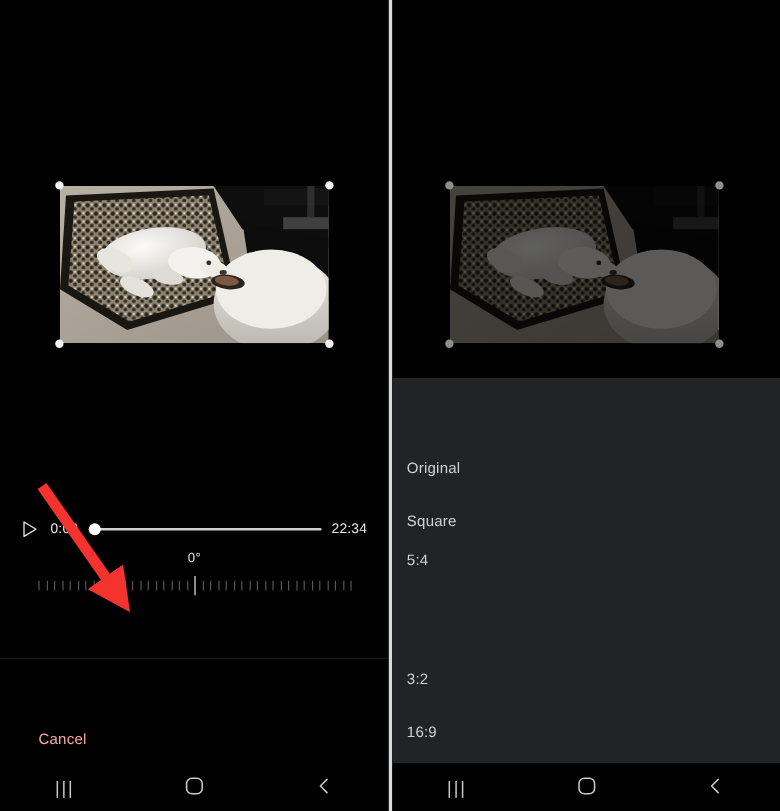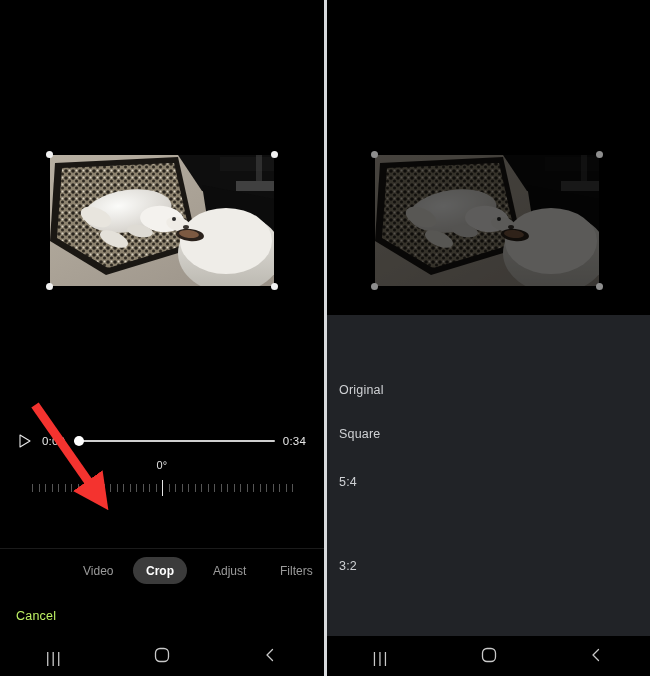--- a/index.html
+++ b/index.html
@@ -111,22 +111,22 @@
     color: #9b9b9b; font-size: 12px; border-radius: 14px; white-space: nowrap;
   }
   .tab.active { color: #ffffff; background: #3b3b3b; font-weight: bold; }
   .tab-0 { left: 70px; }
   .tab-1 { left: 133px; }
   .tab-2 { left: 200px; }
   .tab-3 { left: 267px; }
 
   
   .cancel-btn {
-    position: absolute; left: 16px; top: 609px;
-    color: #bef264; font-size: 12.5px; letter-spacing: .2px;
+    position: absolute; left: 32px; top: 609px;
+    color: #fca5a5; font-size: 12.5px; letter-spacing: .2px;
   }
   .save-btn {
     position: absolute; right: 16px; top: 602px;
     height: 29px; padding: 0 19px; border-radius: 15px;
     background: #2a2a2a; color: #8f8f8f; font-size: 12.5px;
     display: flex; align-items: center; justify-content: center;
   }
 
   
   .aspect-list {
@@ -221,21 +221,21 @@
       <span class="play-icon">
         <svg viewBox="0 0 13 14" aria-hidden="true">
           <polygon points="2,1 12,7 2,13" fill="none" stroke="#e8e8e8" stroke-width="1.1" stroke-linejoin="round"></polygon>
         </svg>
       </span>
       <span class="time-cur">0:00</span>
       <span class="track-wrap">
         <span class="track"></span>
         <span class="thumb" style="left: 0%;"></span>
       </span>
-      <span class="time-total">0:34</span>
+      <span class="time-total">22:34</span>
     </div>
 
     <div class="angle-label">0°</div>
     <div class="ruler" id="ruler">
         <span class="tick" style="left: 0%;"></span>
         <span class="tick" style="left: 2.5%;"></span>
         <span class="tick" style="left: 5%;"></span>
         <span class="tick" style="left: 7.5%;"></span>
         <span class="tick" style="left: 10%;"></span>
         <span class="tick" style="left: 12.5%;"></span>
@@ -271,26 +271,20 @@
         <span class="tick" style="left: 87.5%;"></span>
         <span class="tick" style="left: 90%;"></span>
         <span class="tick" style="left: 92.5%;"></span>
         <span class="tick" style="left: 95%;"></span>
         <span class="tick" style="left: 97.5%;"></span>
         <span class="tick" style="left: 100%;"></span>
       </div>
 
 
     <div class="tabs-sep"></div>
-    <div class="tabs">
-      <div class="tab tab-0">Video</div>
-      <div class="tab tab-1 active">Crop</div>
-      <div class="tab tab-2">Adjust</div>
-      <div class="tab tab-3">Filters</div>
-    </div>
 
     <div class="cancel-btn">Cancel</div>
 
     <div class="navbar">
       <div class="nav-btn">
         <span class="nav-recents">|||</span>
       </div>
       <div class="nav-btn">
         <span>
           <svg width="16" height="16" viewBox="0 0 16 16" aria-hidden="true">
@@ -344,25 +338,28 @@
       <div class="handle h-br dim"></div>
     </div>
 
     <div class="aspect-list" id="aspect-list">
         <div class="aspect-item" style="top: 97px;">
           <span>Square</span>
         </div>
         <div class="aspect-item" style="top: 53px;">
           <span>Original</span>
         </div>
-        <div class="aspect-item" style="top: 145px;">
+        <div class="aspect-item" style="top: 130px;">
           <span>5:4</span>
         </div>
         <div class="aspect-item" style="top: 229px; padding-left: 12px;">
           <span>3:2</span>
+        </div>
+        <div class="aspect-item" style="top: 273px;">
+          <span>16:9</span>
         </div>
       </div>
 
     <div class="navbar">
       <div class="nav-btn">
         <span class="nav-recents">|||</span>
       </div>
       <div class="nav-btn">
         <span>
           <svg width="16" height="16" viewBox="0 0 16 16" aria-hidden="true">

